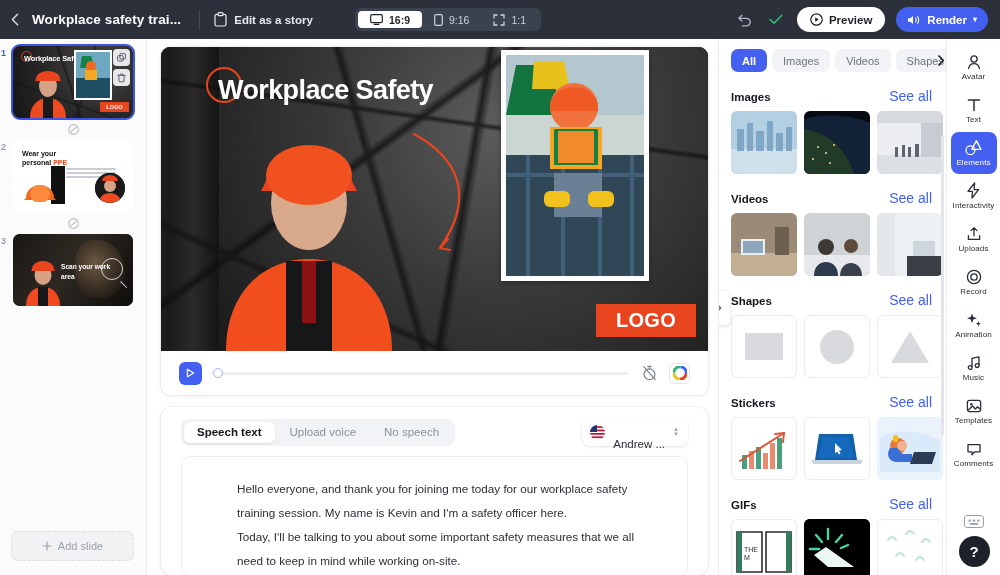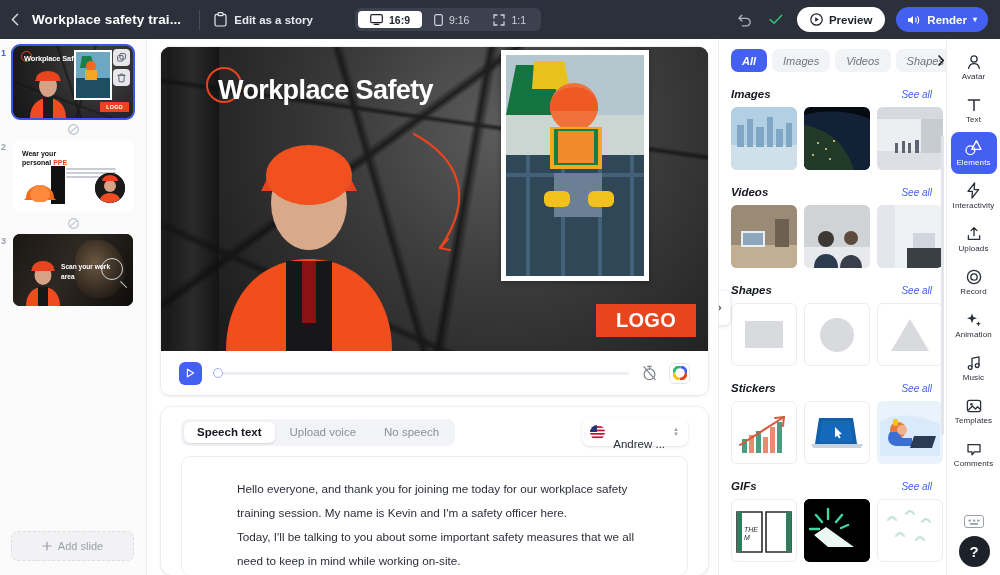--- a/index.html
+++ b/index.html
@@ -171,35 +171,35 @@
   .flag { width:15px; height:15px; border-radius:50%; overflow:hidden; position:relative; flex:0 0 15px; }
   .voice-name { font-size:11.5px; color:#2a2e39;margin-top:24px; }
   .stepper { display:flex; flex-direction:column; gap:2px; color:#9aa0ab; font-size:6px; line-height:5px; }
   .usage { display:flex; align-items:center; gap:5px; margin-top:9px; font-size:9.5px; color:#b2b6c0; }
   .script-box { margin-top:10px; border:1px solid #eceef2; border-radius:9px; padding:20px 48px 16px 55px;
       height:120px; overflow:hidden; }
   .script-text { font-size:11.7px; line-height:2.05; color:#2b2f3a; white-space:pre-wrap; }
 
   
   .panel { width:228px; flex:0 0 228px; background:#fff; border-left:1px solid #ededf1;
-      position:relative; padding:10px 0 0 12px; overflow:hidden;font-style:italic; }
+      position:relative; padding:10px 0 0 12px; overflow:hidden; }
   .collapse-btn { position:absolute; left:-12px; top:252px; width:23px; height:34px;
       background:#fff; border-radius:5px; box-shadow:0 1px 4px rgba(20,25,40,.16);
       display:flex; align-items:center; justify-content:center; color:#5b6170; cursor:pointer; z-index:9; }
   .filters { display:flex; gap:5px; overflow:hidden; padding-right:6px; position:relative; }
   .filter {
     height:23px; padding:0 11px; border-radius:7px; background:#f2f3f6; color:#6e7480;
     font-size:11px; display:flex; align-items:center; cursor:pointer; white-space:nowrap; flex:0 0 auto;
   }
   .filter.active { background:#4460f1; color:#fff; font-weight:700; }
   .filter-chev { position:absolute; right:-3px; top:4px; width:15px; height:15px;
       display:flex; align-items:center; justify-content:center; color:#1d2129; cursor:pointer; z-index:3; }
   .sec-head { display:flex; align-items:baseline; margin:16px 14px 7px 0; }
   .sec-title { font-size:11.5px; font-weight:700; color:#14171f; }
-  .sec-all { margin-left:auto; font-size:10px; color:#4460f1; cursor:pointer; }
+  .sec-all { margin-left:auto; font-size:14px; color:#4460f1; cursor:pointer; }
   .grid { display:flex; gap:7px; }
   .cell { width:66px; height:63px; border-radius:6px; overflow:hidden; position:relative;
       flex:0 0 66px; cursor:pointer; background:#f3f4f7; }
   .cell.framed { border:1px solid #ececf0; background:#fff; display:flex; align-items:center; justify-content:center; }
   .shape-rect { width:38px; height:27px; background:#d9dadd; }
   .shape-circ { width:34px; height:34px; border-radius:50%; background:#d9dadd; }
   .shape-tri { width:0; height:0; border-left:19px solid transparent; border-right:19px solid transparent; border-bottom:32px solid #d9dadd; }
   .p-scroll { position:absolute; right:2px; top:96px; width:3px; height:300px; background:#e3e5ea; border-radius:2px; }
 
   

